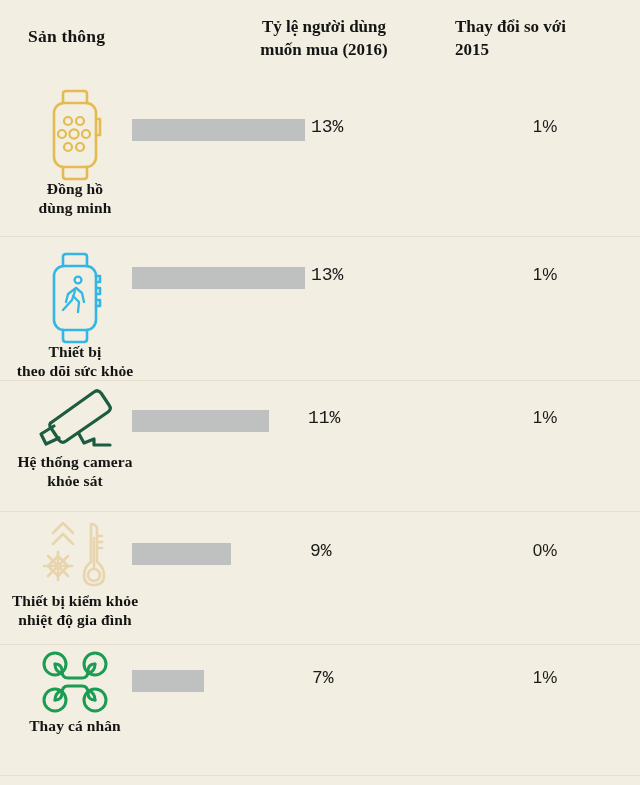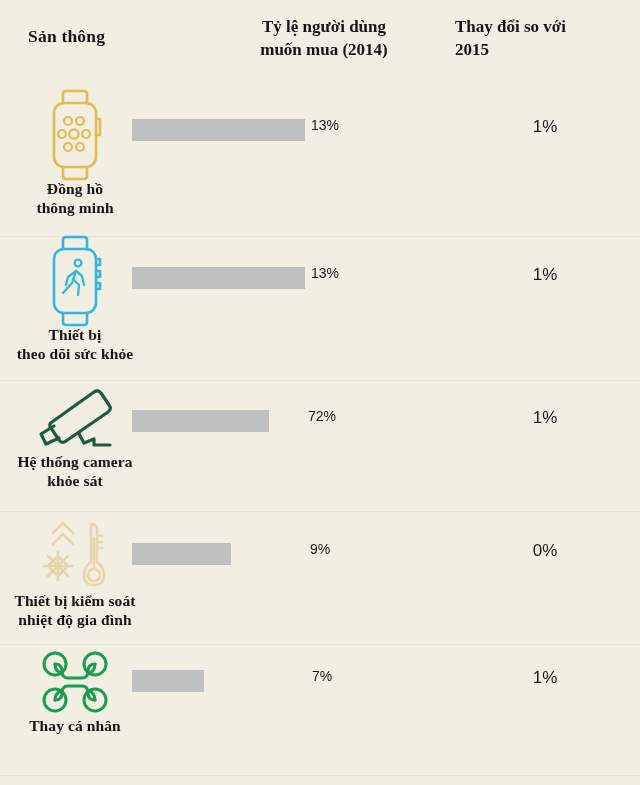--- a/index.html
+++ b/index.html
@@ -90,22 +90,22 @@
   }
   .bar {
     height: 22px;
     background: #bfc0c0;
     display: block;
   }
   .bar-value {
     position: absolute;
     left: 0;
     top: -2px;
-    font-family: Liberation Sans, sans-serif;
-    font-size: 14px;
+    font-family: Liberation Mono, monospace;
+    font-size: 18px;
     font-weight: 400;
     color: #1a1a1a;
     white-space: nowrap;
   }
   .change-cell {
     position: absolute;
     left: 455px;
     width: 180px;
     text-align: center;
     font-family: "Liberation Sans", "DejaVu Sans", sans-serif;
@@ -120,21 +120,21 @@
     height: 1px;
     background: #e6e0cf;
   }
 </style>
 </head>
 <body>
 
 <div class="header">
   <div class="hdr-products">Sản thông</div>
   <div class="hdr-rate" style="white-space:pre-line">Tỷ lệ người dùng
-muốn mua (2014)</div>
+muốn mua (2016)</div>
   <div class="hdr-change" style="white-space:pre-line">Thay đổi so với
 2015</div>
 </div>
 
 <div class="rows">
 
   <div class="row" style="height:148px">
     <div class="icon-cell" style="top:4px">
       <div class="icon-wrap">
         <svg width="58" height="92" viewBox="0 0 58 92">
@@ -149,31 +149,31 @@
             <circle cx="34" cy="32" r="4"></circle>
             <circle cx="16" cy="45" r="4"></circle>
             <circle cx="28" cy="45" r="4.6"></circle>
             <circle cx="40" cy="45" r="4"></circle>
             <circle cx="22" cy="58" r="4"></circle>
             <circle cx="34" cy="58" r="4"></circle>
           </g>
         </svg>
       </div>
       <div class="icon-label">Đồng hồ
-thông minh</div>
+dùng minh</div>
     </div>
     <div class="bar-cell" style="top:31px">
       <span class="bar" style="width:173px"></span>
       <span class="bar-value" style="left:179px">13%</span>
     </div>
     <div class="change-cell" style="top:29px">1%</div>
   </div>
 
   <div class="row" style="height:144px">
-    <div class="icon-cell" style="top:1px">
+    <div class="icon-cell" style="top:18px">
       <div class="icon-wrap">
         <svg width="58" height="92" viewBox="0 0 58 92">
           <g fill="none" stroke="#34b6e4" stroke-width="2.6" stroke-linejoin="round" stroke-linecap="round">
             <path d="M17 14 L17 5 Q17 2 20 2 L38 2 Q41 2 41 5 L41 14"></path>
             <path d="M17 78 L17 87 Q17 90 20 90 L38 90 Q41 90 41 87 L41 78"></path>
             <rect x="8" y="14" width="42" height="64" rx="10"></rect>
             <path d="M50 24 L54 24 L54 30 L50 30"></path>
             <path d="M50 36 L54 36 L54 42 L50 42"></path>
             <path d="M50 48 L54 48 L54 54 L50 54"></path>
           </g>
@@ -205,21 +205,21 @@
             <path d="M22 39 L9 47 L14 57 L27 51"></path>
             <path d="M47 47 L52 56 L62 52 L62 58 L78 58"></path>
           </g>
         </svg>
       </div>
       <div class="icon-label">Hệ thống camera
 khỏe sát</div>
     </div>
     <div class="bar-cell" style="top:29px">
       <span class="bar" style="width:137px"></span>
-      <span class="bar-value" style="left:176px">72%</span>
+      <span class="bar-value" style="left:176px">11%</span>
     </div>
     <div class="change-cell" style="top:27px">1%</div>
   </div>
 
   <div class="row" style="height:133px">
     <div class="icon-cell" style="top:4px">
       <div class="icon-wrap" style="height:74px">
         <svg width="78" height="74" viewBox="0 0 78 74">
           <g fill="none" stroke="#e8d5ae" stroke-width="2.6" stroke-linejoin="round" stroke-linecap="round">
             <path d="M17 17 L27 7 L37 17"></path>
@@ -235,21 +235,21 @@
               <path d="M12 50 L16 46 M12 50 L16 54"></path>
               <path d="M32 50 L28 46 M32 50 L28 54"></path>
             </g>
             <path d="M58 8 Q64 8 64 14 L64 46 Q71 51 71 59 Q71 69 61 69 Q51 69 51 59 Q51 51 58 46 L58 14 Q58 8 58 8 Z" transform="translate(-3 0)"></path>
             <circle cx="58" cy="59" r="6"></circle>
             <path d="M58 53 L58 22"></path>
             <path d="M62 20 L66 20 M62 26 L66 26 M62 32 L66 32"></path>
           </g>
         </svg>
       </div>
-      <div class="icon-label">Thiết bị kiểm soát
+      <div class="icon-label">Thiết bị kiểm khỏe
 nhiệt độ gia đình</div>
     </div>
     <div class="bar-cell" style="top:31px">
       <span class="bar" style="width:99px"></span>
       <span class="bar-value" style="left:178px">9%</span>
     </div>
     <div class="change-cell" style="top:29px">0%</div>
   </div>
 
   <div class="row" style="height:120px">

